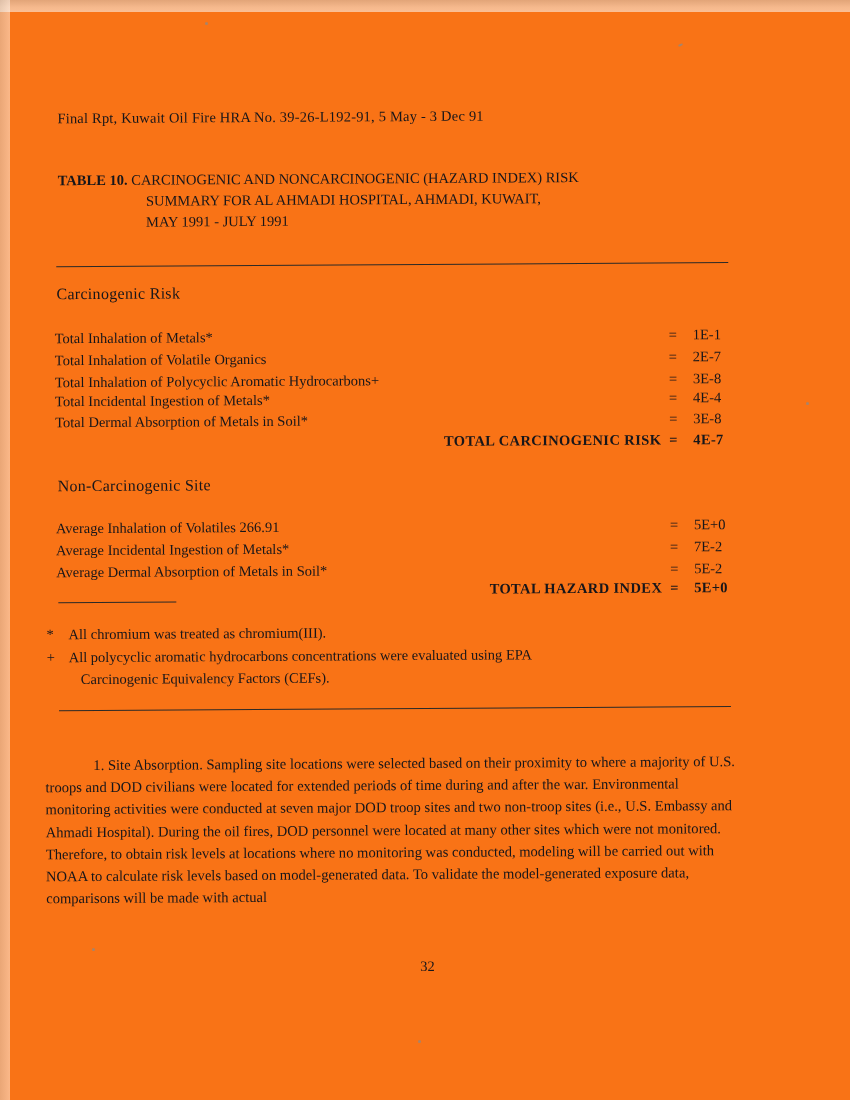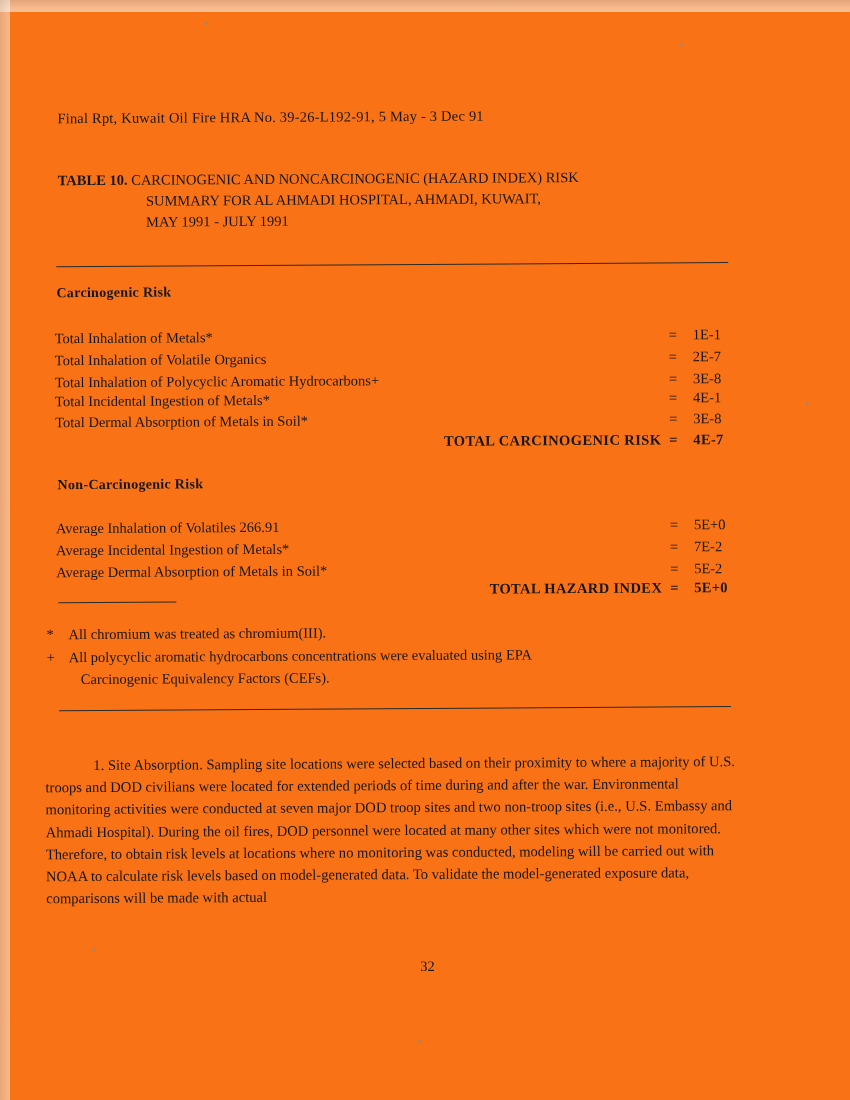--- a/index.html
+++ b/index.html
@@ -87,22 +87,22 @@
     border-top: 1px solid #2b2a28;
     height: 0;
   }
   .rule.r1 { top: 264px; }
   .rule.r2 { top: 600px; width: 118px; }
   .rule.r3 { top: 708px; }
 
   .section-head {
     position: absolute;
     left: 58px;
-    font-size: 14px;
-    font-weight: bold;
+    font-size: 16px;
+    font-weight: normal;
     letter-spacing: .3px;
   }
   .section-head.carcino { top: 283px; }
   .section-head.noncarcino { top: 475px; }
 
   .rows {
     position: absolute;
     left: 56px;
     width: 676px;
   }
@@ -233,35 +233,35 @@
         <span class="val">2E-7</span>
       </div>
       <div class="row">
         <span class="label">Total Inhalation of Polycyclic Aromatic Hydrocarbons+</span>
         <span class="eq">=</span>
         <span class="val">3E-8</span>
       </div>
       <div class="row">
         <span class="label">Total Incidental Ingestion of Metals*</span>
         <span class="eq">=</span>
-        <span class="val">4E-1</span>
+        <span class="val">4E-4</span>
       </div>
       <div class="row">
         <span class="label">Total Dermal Absorption of Metals in Soil*</span>
         <span class="eq">=</span>
         <span class="val">3E-8</span>
       </div>
       <div class="row total">
         <span class="label">TOTAL CARCINOGENIC RISK</span>
         <span class="eq">=</span>
         <span class="val">4E-7</span>
       </div>
     </div>
 
-    <div class="section-head noncarcino">Non-Carcinogenic Risk</div>
+    <div class="section-head noncarcino">Non-Carcinogenic Site</div>
 
     <div class="rows noncarcino">
       <div class="row">
         <span class="label">Average Inhalation of Volatiles 266.91</span>
         <span class="eq">=</span>
         <span class="val">5E+0</span>
       </div>
       <div class="row">
         <span class="label">Average Incidental Ingestion of Metals*</span>
         <span class="eq">=</span>

